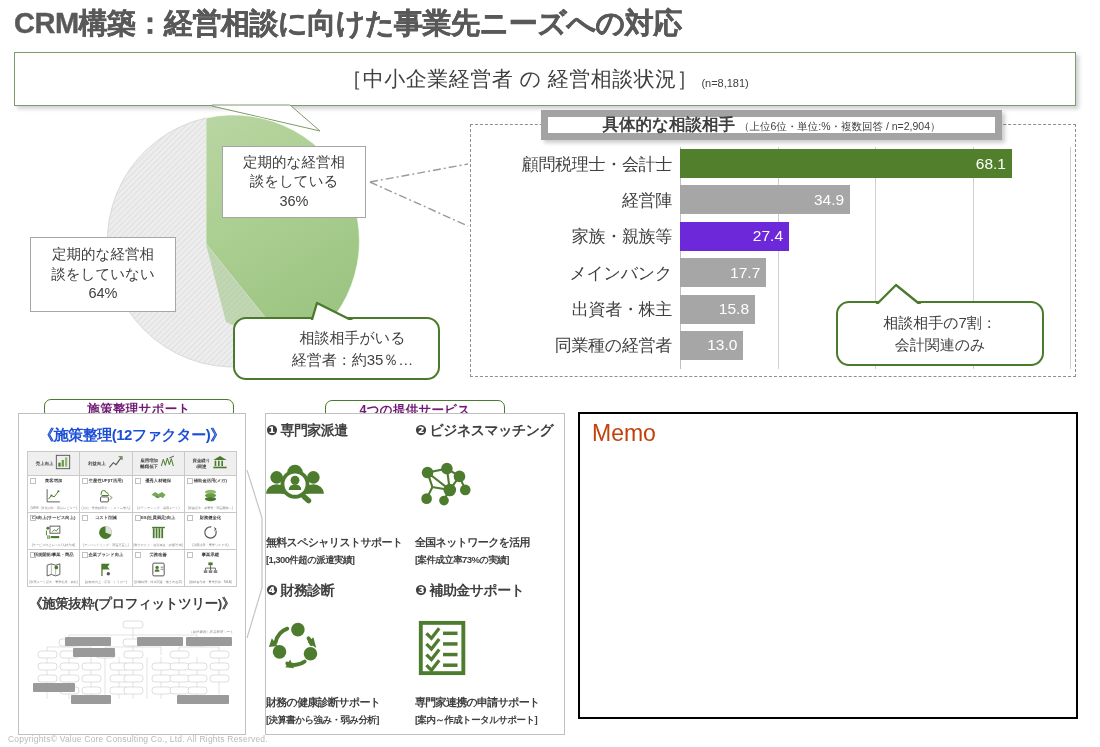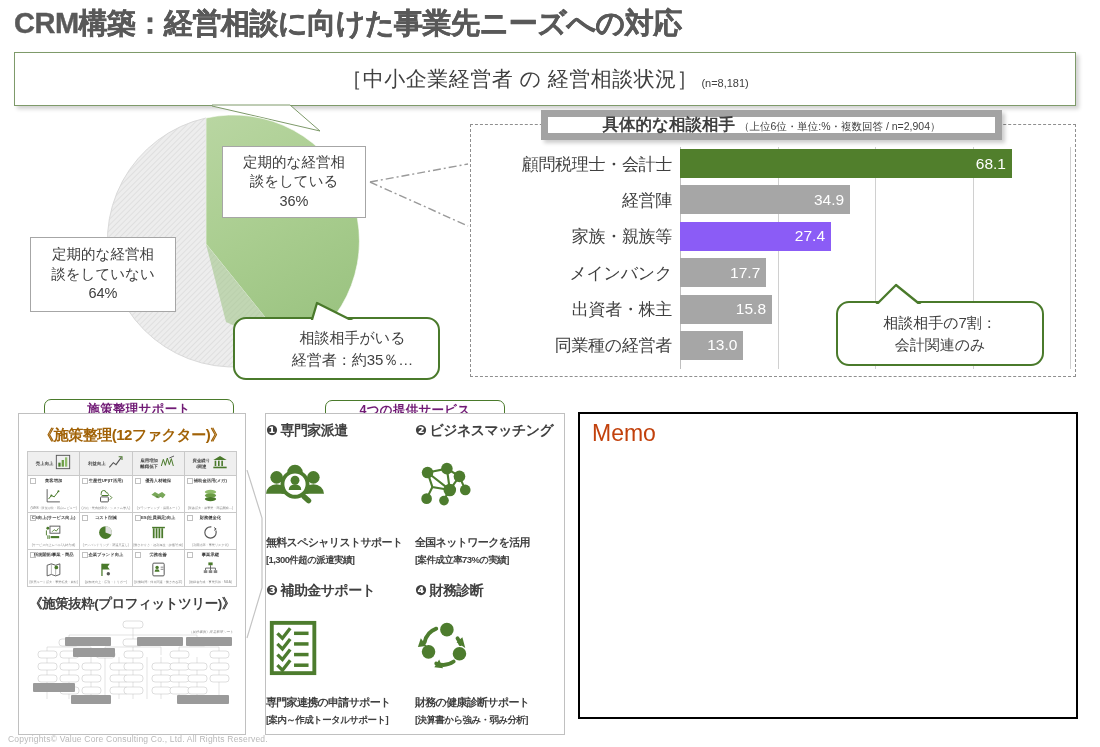--- a/index.html
+++ b/index.html
@@ -102,21 +102,21 @@
   }
   #tag-sisaku{left:44px;top:399px;width:190px;height:20px;}
   #tag-service{left:325px;top:400px;width:180px;height:20px;}
 
   
   #panel-left{
     left:18px;top:413px;width:228px;height:322px;
     border:1px solid #c0c0c0;background:#ffffff;box-sizing:border-box;
   }
   #panel-left .hd{
-    text-align:center;font-size:15px;font-weight:bold;color:#a16207;
+    text-align:center;font-size:15px;font-weight:bold;color:#1d4ed8;
     margin-top:12px;letter-spacing:-0.5px;
   }
   #factor-grid{
     margin:6px 8px 0 8px;display:grid;grid-template-columns:repeat(4,1fr);
     border-top:1px solid #c9c9c9;border-left:1px solid #c9c9c9;
   }
   .fhead{
     border-right:1px solid #c9c9c9;border-bottom:1px solid #c9c9c9;
     background:#efefef;height:24px;display:flex;align-items:center;justify-content:center;
     gap:2px;padding:0 1px;box-sizing:border-box;
@@ -251,33 +251,33 @@
     </div>
     <div class="bar-row">
       <div class="bar-cat">経営陣</div>
       <div class="bar-track">
         <div class="bar-fill" style="width: 170.137px; background: rgb(166, 166, 166);">34.9</div>
       </div>
     </div>
     <div class="bar-row">
       <div class="bar-cat">家族・親族等</div>
       <div class="bar-track">
-        <div class="bar-fill" style="width: 151px; background: #8b5cf6;">27.4</div>
+        <div class="bar-fill" style="width: 109px; background: #6d28d9;">27.4</div>
       </div>
     </div>
     <div class="bar-row">
       <div class="bar-cat">メインバンク</div>
       <div class="bar-track">
         <div class="bar-fill" style="width: 86.2875px; background: rgb(166, 166, 166);">17.7</div>
       </div>
     </div>
     <div class="bar-row">
       <div class="bar-cat">出資者・株主</div>
       <div class="bar-track">
-        <div class="bar-fill" style="width: 92px; background: rgb(166, 166, 166);">15.8</div>
+        <div class="bar-fill" style="width: 75px; background: rgb(166, 166, 166);">15.8</div>
       </div>
     </div>
     <div class="bar-row">
       <div class="bar-cat">同業種の経営者</div>
       <div class="bar-track">
         <div class="bar-fill" style="width: 63.375px; background: rgb(166, 166, 166);">13.0</div>
       </div>
     </div>
   </div>
 
@@ -581,20 +581,42 @@
             <circle cx="52" cy="30" r="5.5"></circle>
             <circle cx="12" cy="39" r="5.5"></circle>
             <circle cx="30" cy="41" r="5"></circle>
           </g>
         </svg>
       </div>
       <div class="d1">全国ネットワークを活用</div>
       <div class="d2">[案件成立率73%の実績]</div>
     </div>
     <div class="svc">
+      <div class="t"><span class="num">❹</span> 財務診断</div>
+      <div class="ic">
+        <svg width="58" height="56" viewBox="0 0 60 56">
+          <g fill="#4d7c2e">
+            <circle cx="33" cy="9" r="7"></circle>
+            <circle cx="46" cy="34" r="7"></circle>
+            <circle cx="14" cy="32" r="7"></circle>
+          </g>
+          <g fill="none" stroke="#4d7c2e" stroke-width="4" stroke-linecap="round">
+            <path d="M22 8 A19 19 0 0 0 10 22"></path>
+            <path d="M44 18 A19 19 0 0 1 47 24"></path>
+            <path d="M40 42 A19 19 0 0 1 22 44"></path>
+          </g>
+          <path d="M6 18 L12 26 L3 27 Z" fill="#4d7c2e"></path>
+          <path d="M49 17 L52 28 L43 22 Z" fill="#4d7c2e"></path>
+          <path d="M25 40 L20 48 L29 49 Z" fill="#4d7c2e"></path>
+        </svg>
+      </div>
+      <div class="d1">財務の健康診断サポート</div>
+      <div class="d2">[決算書から強み・弱み分析]</div>
+    </div>
+    <div class="svc">
       <div class="t"><span class="num">❸</span> 補助金サポート</div>
       <div class="ic">
         <svg width="58" height="56" viewBox="0 0 60 56">
           <rect x="6" y="2" width="44" height="52" fill="none" stroke="#4d7c2e" stroke-width="4"></rect>
           <g stroke="#4d7c2e" stroke-width="3.4" fill="none" stroke-linecap="square">
             <path d="M13 14 L17 18 L24 9"></path>
             <path d="M13 25 L17 29 L24 20"></path>
             <path d="M13 36 L17 40 L24 31"></path>
             <path d="M13 47 L17 51 L24 42"></path>
           </g>
@@ -602,41 +624,19 @@
             <rect x="29" y="11" width="15" height="3.6"></rect>
             <rect x="29" y="22" width="15" height="3.6"></rect>
             <rect x="29" y="33" width="15" height="3.6"></rect>
             <rect x="29" y="44" width="15" height="3.6"></rect>
           </g>
         </svg>
       </div>
       <div class="d1">専門家連携の申請サポート</div>
       <div class="d2">[案内～作成トータルサポート]</div>
     </div>
-    <div class="svc">
-      <div class="t"><span class="num">❹</span> 財務診断</div>
-      <div class="ic">
-        <svg width="58" height="56" viewBox="0 0 60 56">
-          <g fill="#4d7c2e">
-            <circle cx="33" cy="9" r="7"></circle>
-            <circle cx="46" cy="34" r="7"></circle>
-            <circle cx="14" cy="32" r="7"></circle>
-          </g>
-          <g fill="none" stroke="#4d7c2e" stroke-width="4" stroke-linecap="round">
-            <path d="M22 8 A19 19 0 0 0 10 22"></path>
-            <path d="M44 18 A19 19 0 0 1 47 24"></path>
-            <path d="M40 42 A19 19 0 0 1 22 44"></path>
-          </g>
-          <path d="M6 18 L12 26 L3 27 Z" fill="#4d7c2e"></path>
-          <path d="M49 17 L52 28 L43 22 Z" fill="#4d7c2e"></path>
-          <path d="M25 40 L20 48 L29 49 Z" fill="#4d7c2e"></path>
-        </svg>
-      </div>
-      <div class="d1">財務の健康診断サポート</div>
-      <div class="d2">[決算書から強み・弱み分析]</div>
-    </div>
   </div>
 
 <div class="abs" id="memo-box">
   <div id="memo-label">Memo</div>
 </div>
 
 <div class="abs" id="footer">Copyrights© Value Core Consulting Co., Ltd.  All Rights Reserved.</div>
 
 </body></html>

